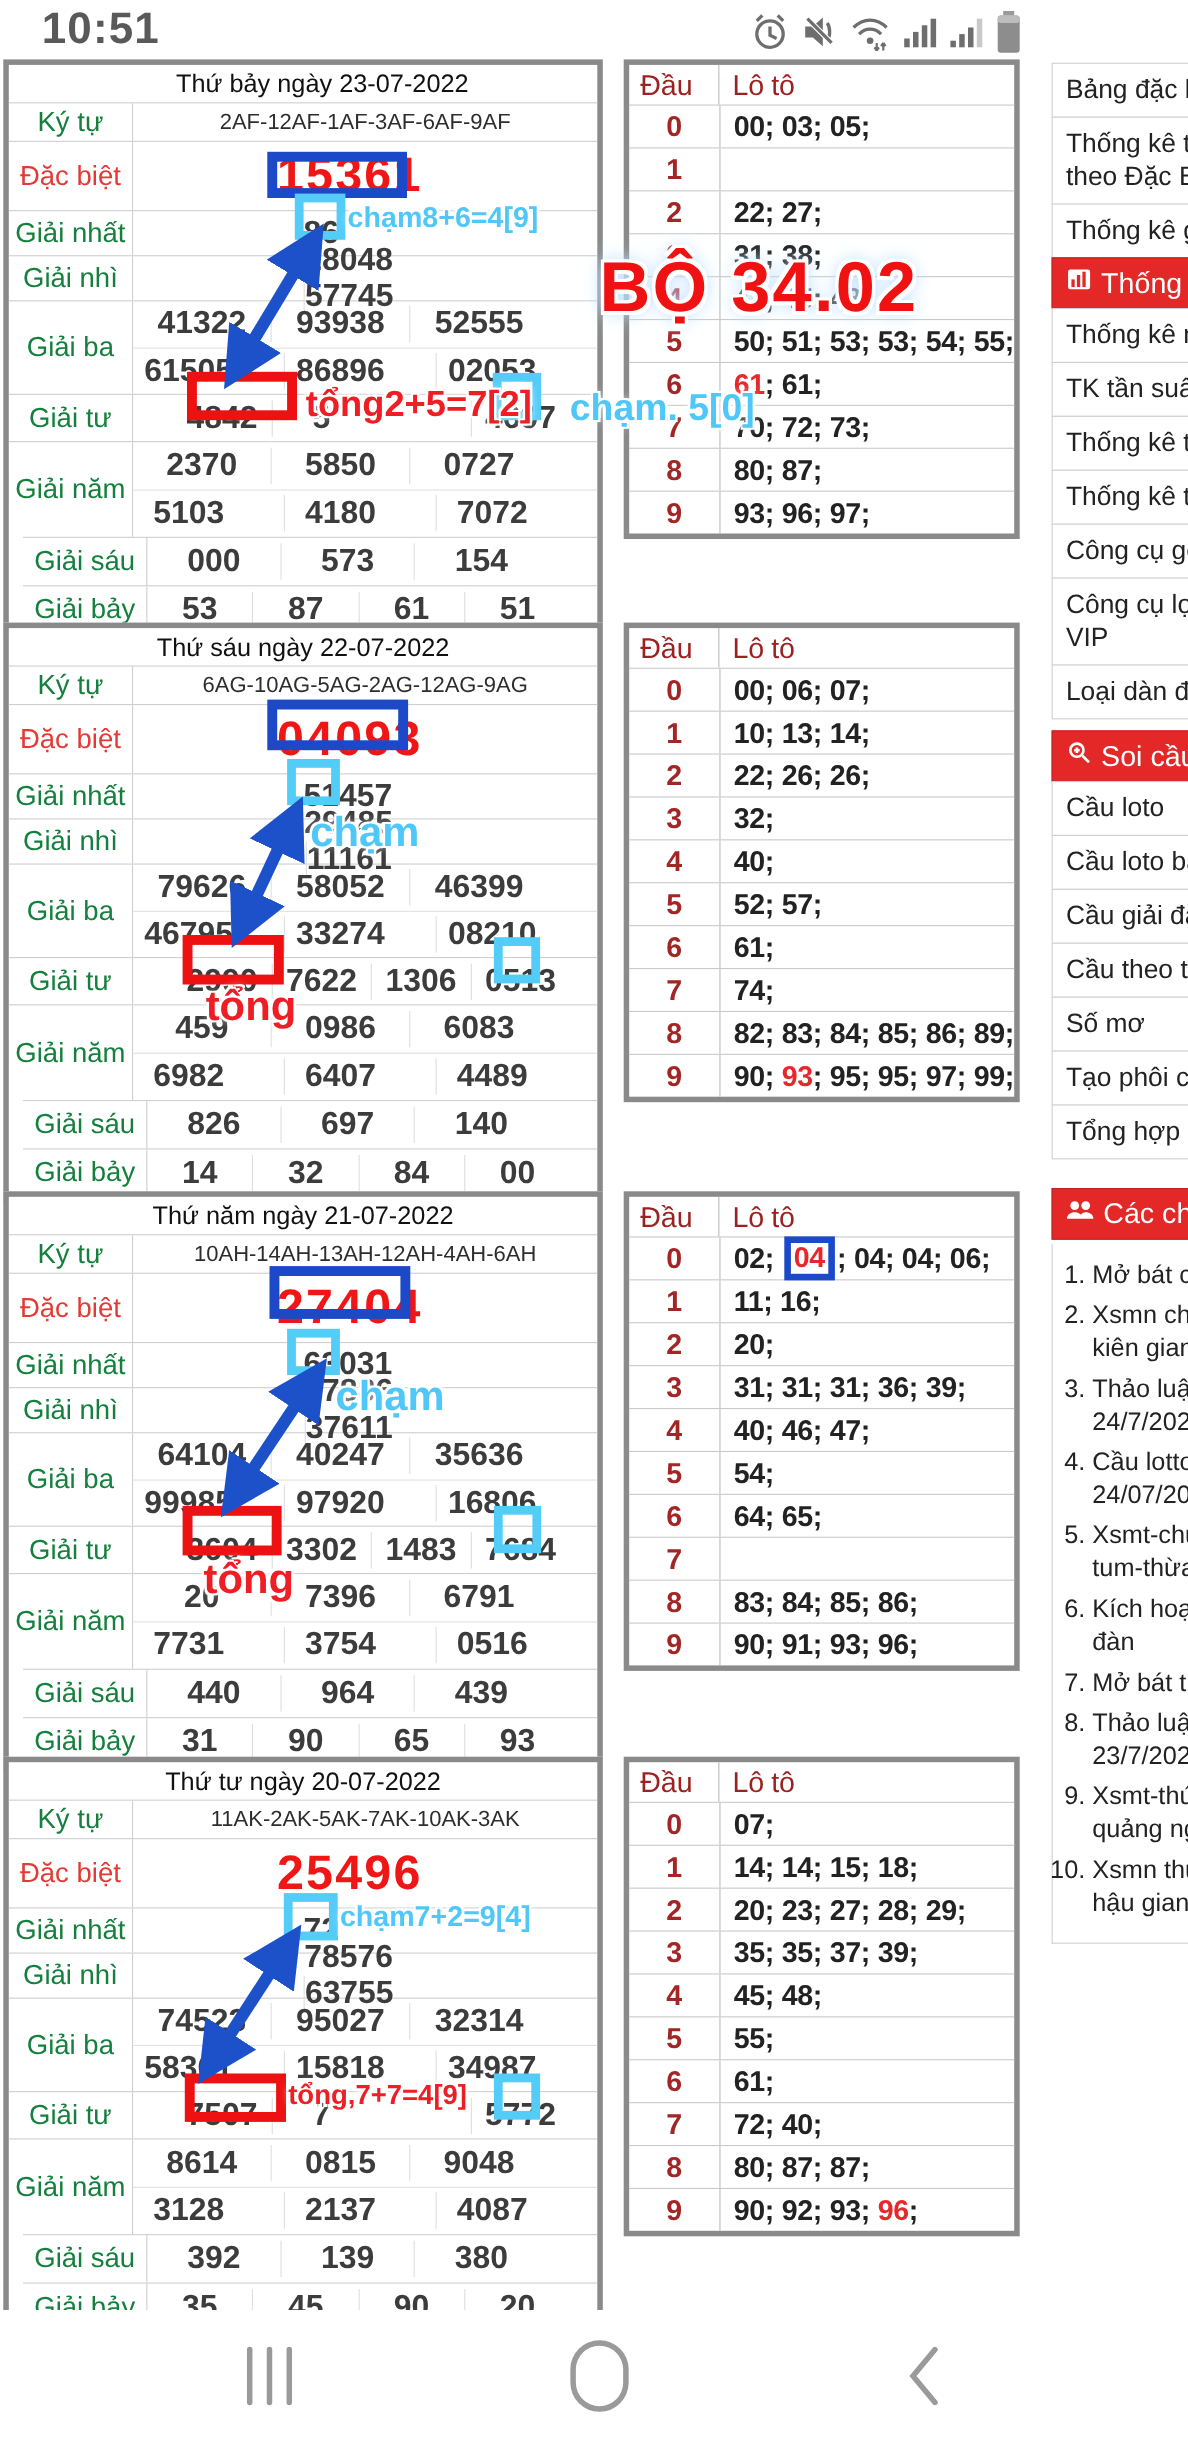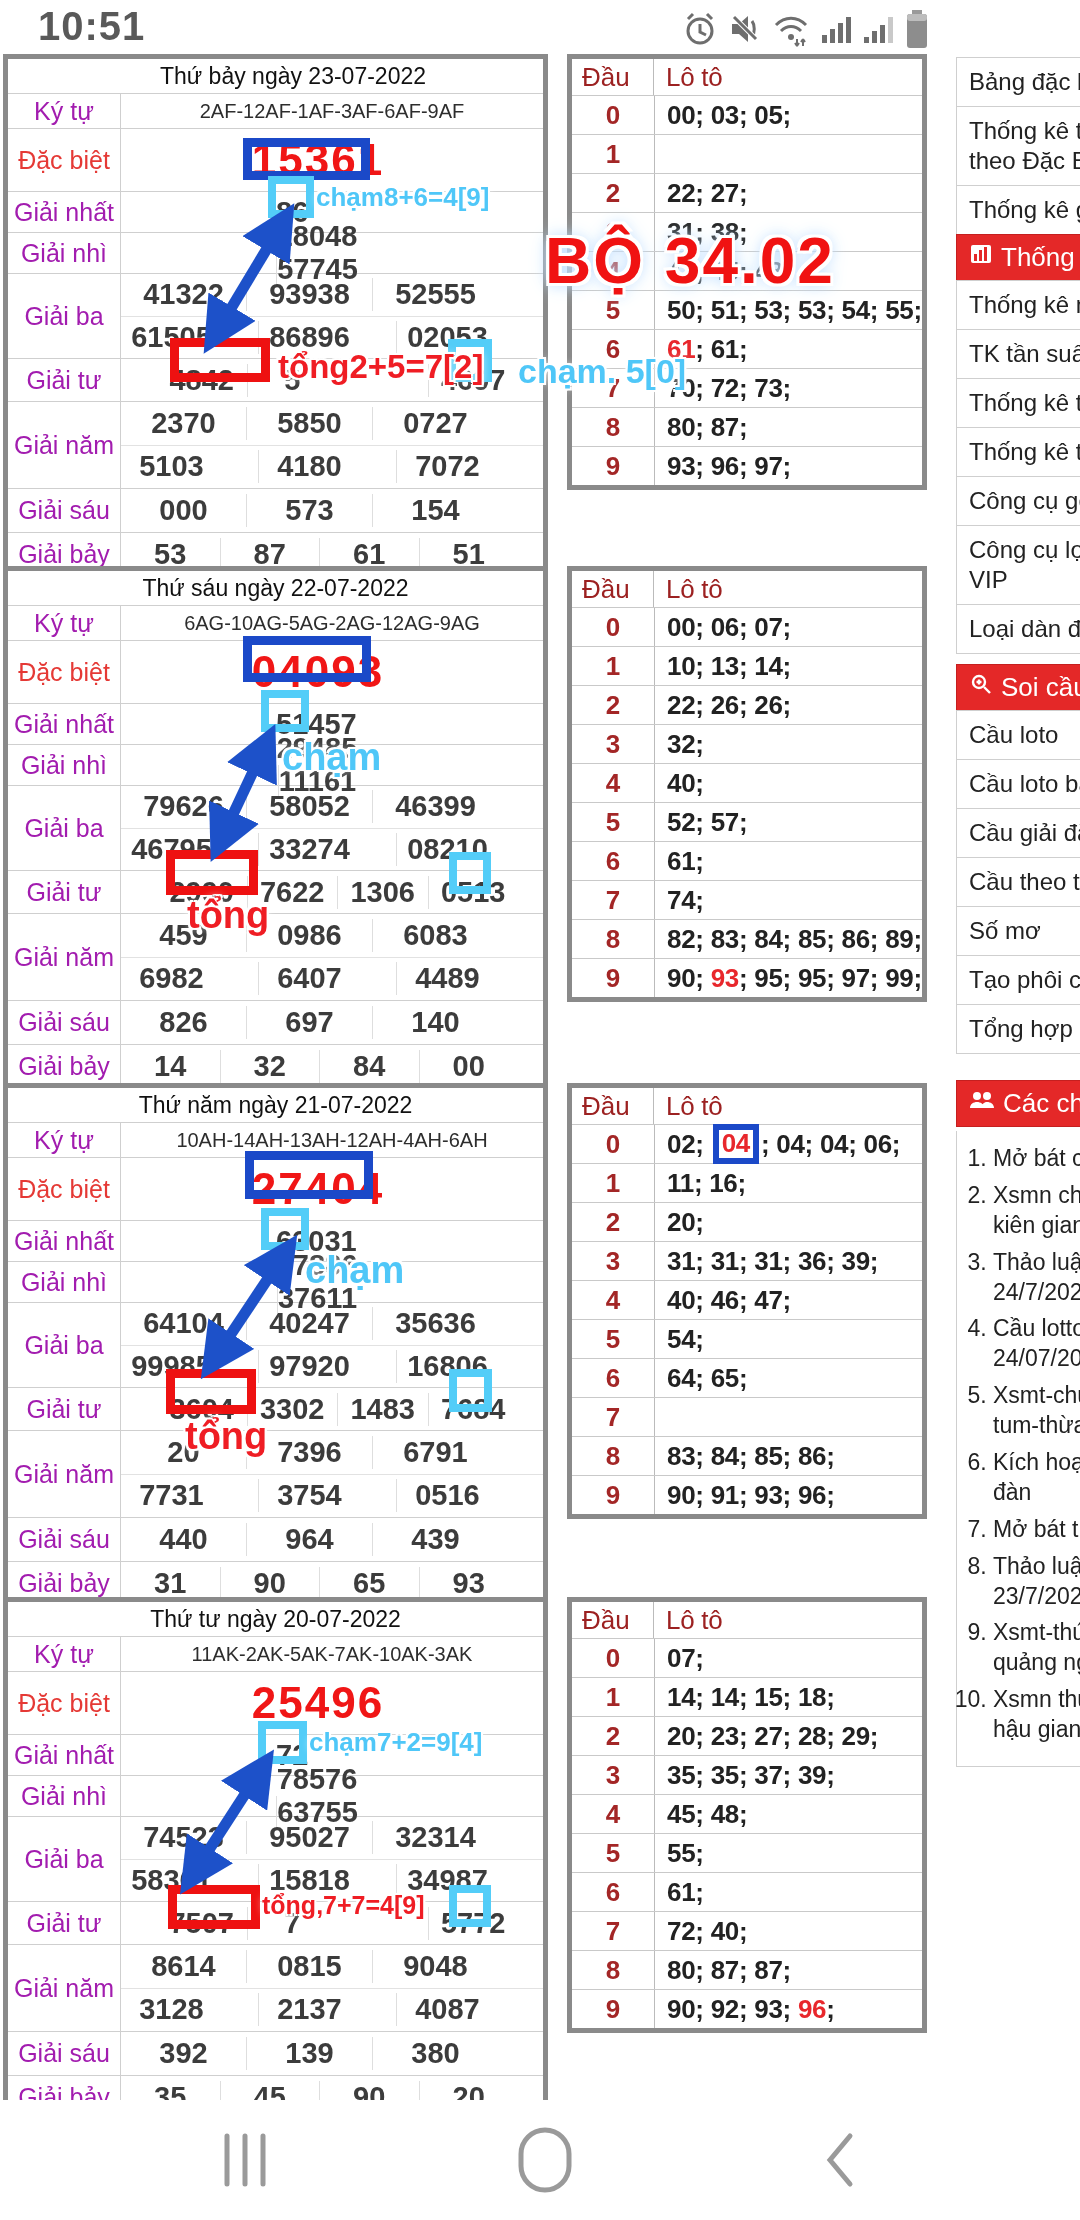--- a/index.html
+++ b/index.html
@@ -13,31 +13,31 @@
   .sb-icons{position:absolute;right:14px;top:8px;display:flex;align-items:center;gap:8px;}
 
   
   .group{position:absolute;left:0;width:1080px;height:520px;}
   .rtable{position:absolute;left:3px;top:0;width:545px;border:5px solid #8a8a8a;background:#fff;box-sizing:border-box;}
   .rrow{display:flex;border-top:1px solid #cfcfcf;align-items:stretch;}
   .rrow:first-child{border-top:none;}
   .r-title{height:34px;display:flex;align-items:center;justify-content:center;
            font-size:23px;color:#111;}
   .rlabel{width:112px;display:flex;align-items:center;justify-content:center;
-          font-size:25px;color:#a21caf;border-right:1px solid #cfcfcf;flex:none;}
+          font-size:25px;color:#15803d;border-right:1px solid #cfcfcf;flex:none;}
   .rlabel.red{color:#e53935;}
   .rvals{flex:1;display:flex;flex-direction:column;justify-content:center;}
   .vline{display:flex;align-items:center;flex:1;}
   .vline + .vline{border-top:1px solid #e2e2e2;gap:36px;}
   .cell{flex:1;display:flex;align-items:center;justify-content:center;
         font-size:29px;font-weight:bold;color:#3c3c3c;}
   .cell + .cell{border-left:1px solid #dedede;}
   .pad2{padding-right:30px;flex-direction:column;} .pad3{padding-right:45px;} .pad4{padding-right:25px;}
   .r-k{height:34px;} .r-db{height:62px;} .r-40{height:40px;} .r-42{height:42px;gap:36px;}
-  .r-84{height:84px;} .r-86{height:86px;} .r-43{height:43px;}
+  .r-84{height:84px;} .r-86{height:86px;} .r-43{height:43px;margin-left:13px;}
   .kytu-val{flex:1;display:flex;align-items:center;justify-content:center;font-size:20px;color:#2d2d2d;}
   .db-val{font-size:44px;font-weight:bold;color:#f01616;letter-spacing:2px;}
   .db-cell{justify-content:center;padding-right:28px;}
   .nhat-cell{position:relative;}
   .nhat-val{position:absolute;left:155px;top:50%;transform:translateY(-50%);
             font-size:29px;font-weight:bold;color:#3c3c3c;}
 
   
   .dtable{position:absolute;left:567px;top:0;width:360px;border:5px solid #8a8a8a;background:#fff;box-sizing:border-box;}
   .drow{display:flex;height:38px;border-top:1px solid #c9c9c9;align-items:center;}

